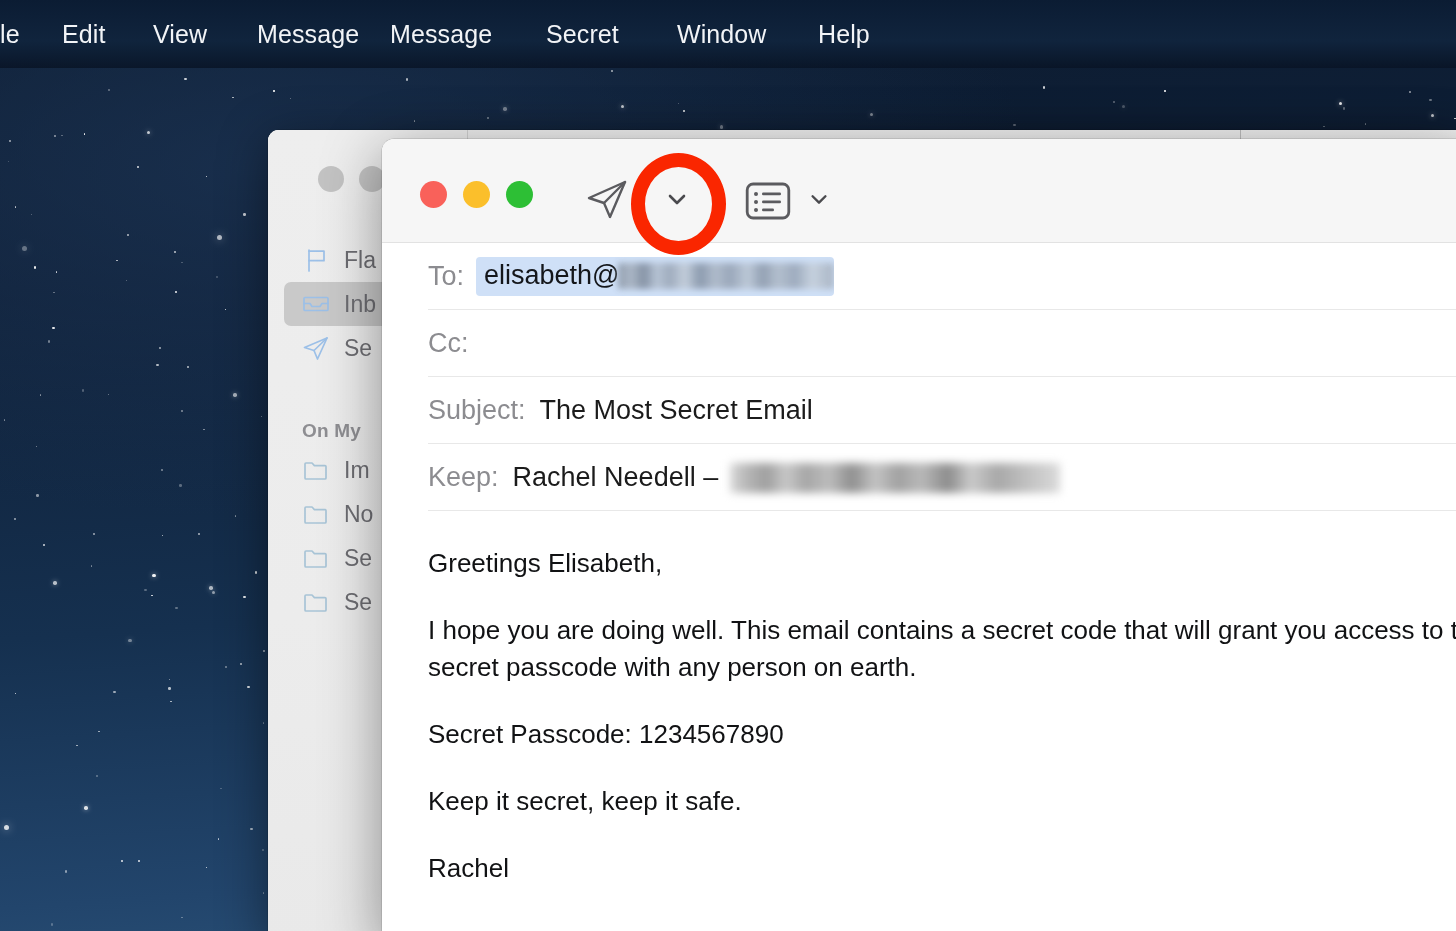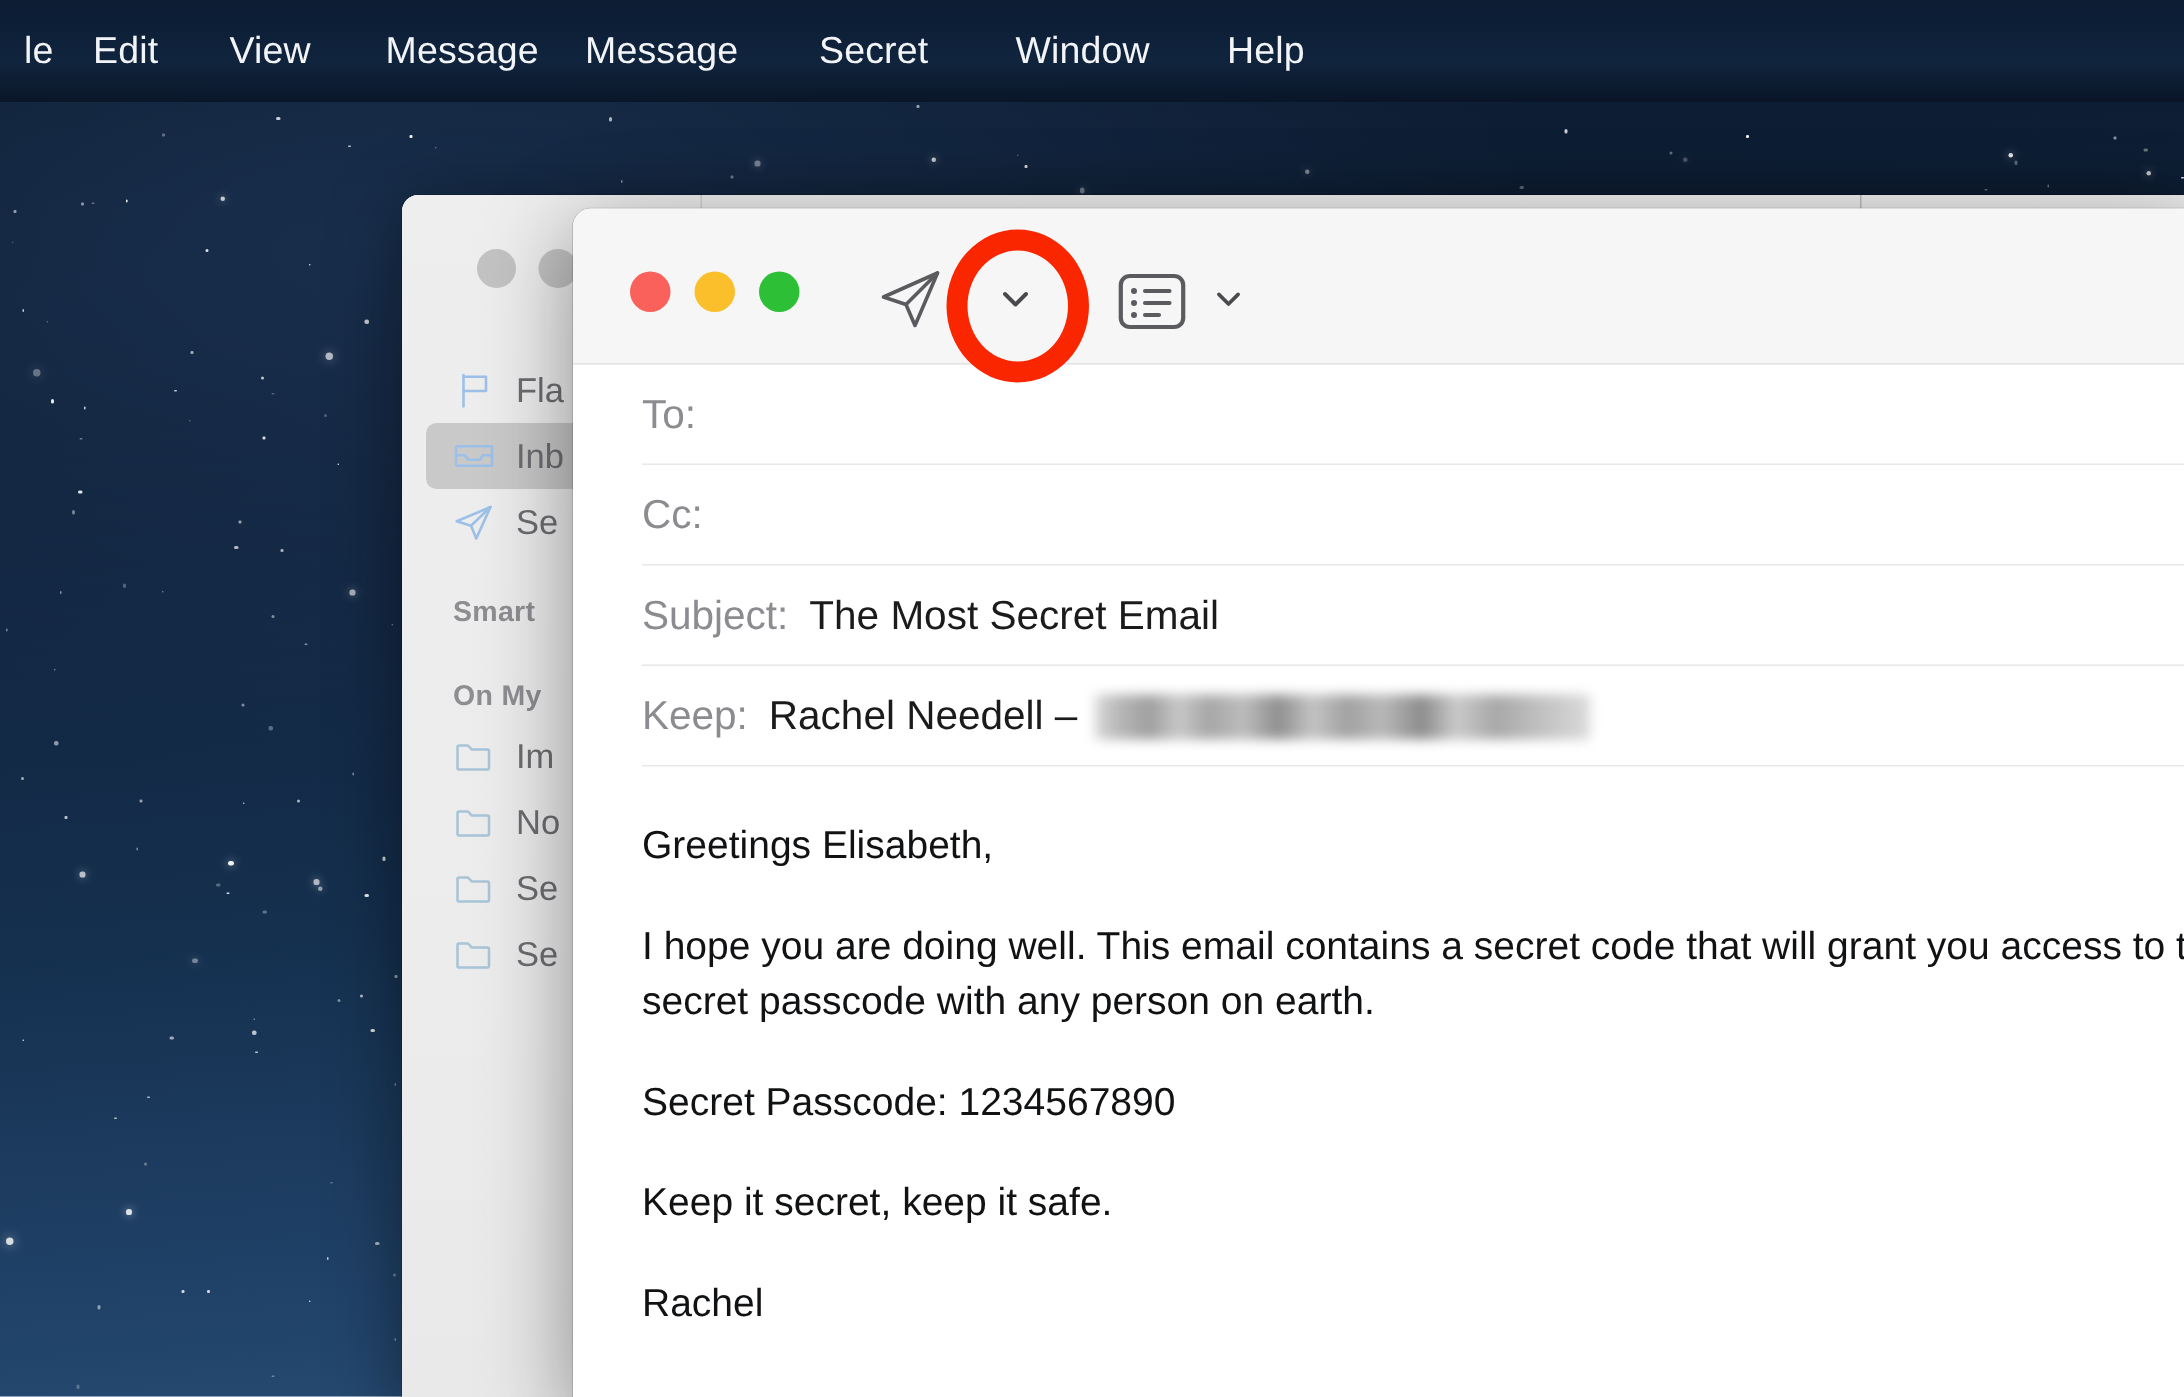--- a/index.html
+++ b/index.html
@@ -717,21 +717,20 @@
         <div class="sb-item">
           <span style="display: block; flex: 0 0 auto;">
             <svg class="sb-icon" viewBox="0 0 28 28" aria-hidden="true">
               <path d="M2.5 13.5 L25 4 L15.5 25 L12 16.5 Z" stroke="#9cc0e8" stroke-width="1.7" fill="none" stroke-linejoin="round" stroke-linecap="round"></path>
               <path d="M12 16.5 L25 4" stroke="#9cc0e8" stroke-width="1.7" fill="none" stroke-linejoin="round" stroke-linecap="round"></path>
             </svg>
           </span>
           <span class="sb-label">Se</span>
         </div>
         <div class="sb-spacer"></div>
-        <div class="sb-header">Smart </div>
         <div class="sb-spacer"></div>
         <div class="sb-header">On My </div>
         <div class="sb-item">
           <span style="display: block; flex: 0 0 auto;">
             <svg class="sb-icon" viewBox="0 0 28 28" aria-hidden="true">
               <path d="M3 8 a1 1 0 0 1 1 -1 h6 l2.4 2.6 h10.6 a1 1 0 0 1 1 1 v11.4 a1 1 0 0 1 -1 1 h-19 a1 1 0 0 1 -1 -1 z" stroke="#a8c4d6" stroke-width="1.7" fill="none" stroke-linejoin="round" stroke-linecap="round"></path>
             </svg>
           </span>
           <span class="sb-label">Im</span>
         </div>
@@ -803,20 +802,24 @@
     <div id="tb-header-chev">
       <svg viewBox="0 0 24 24" width="22" height="22" aria-hidden="true">
         <path d="M5 9 L12 16 L19 9" fill="none" stroke="#4a4a4e" stroke-width="2.6" stroke-linecap="round" stroke-linejoin="round"></path>
       </svg>
     </div>
   </div>
 
   <div id="fields">
       <div class="field-row">
         <span class="field-label">To:</span>
+        <span class="token">
+          <span class="token-text">elisabeth@</span>
+          <span class="blur-block"></span>
+        </span>
       </div>
       <div class="field-row">
         <span class="field-label">Cc:</span>
       </div>
       <div class="field-row">
         <span class="field-label">Subject:</span>
         <span class="field-value" style="margin-left: 14px;">The Most Secret Email</span>
       </div>
       <div class="field-row">
         <span class="field-label">Keep:</span>
@@ -829,21 +832,21 @@
       <p>Greetings Elisabeth,</p>
       <p>I hope you are doing well. This email contains a secret code that will grant you access to the gr
 secret passcode with any person on earth.</p>
       <p>Secret Passcode: 1234567890</p>
       <p>Keep it secret, keep it safe.</p>
       <p>Rachel</p>
     </div>
 </div>
 
 <div id="menubar">
-    <div class="m-item" style="position: absolute; left: 16px;">le</div>
+    <div class="m-item" style="position: absolute; left: 0px;">le</div>
     <div class="m-item" style="position: absolute; left: 62px;">Edit</div>
     <div class="m-item" style="position: absolute; left: 153px;">View</div>
     <div class="m-item" style="position: absolute; left: 257px;">Message</div>
     <div class="m-item" style="position: absolute; left: 390px;">Message</div>
     <div class="m-item" style="position: absolute; left: 546px;">Secret</div>
     <div class="m-item" style="position: absolute; left: 677px;">Window</div>
     <div class="m-item" style="position: absolute; left: 818px;">Help</div>
   </div>
 
 </body></html>

